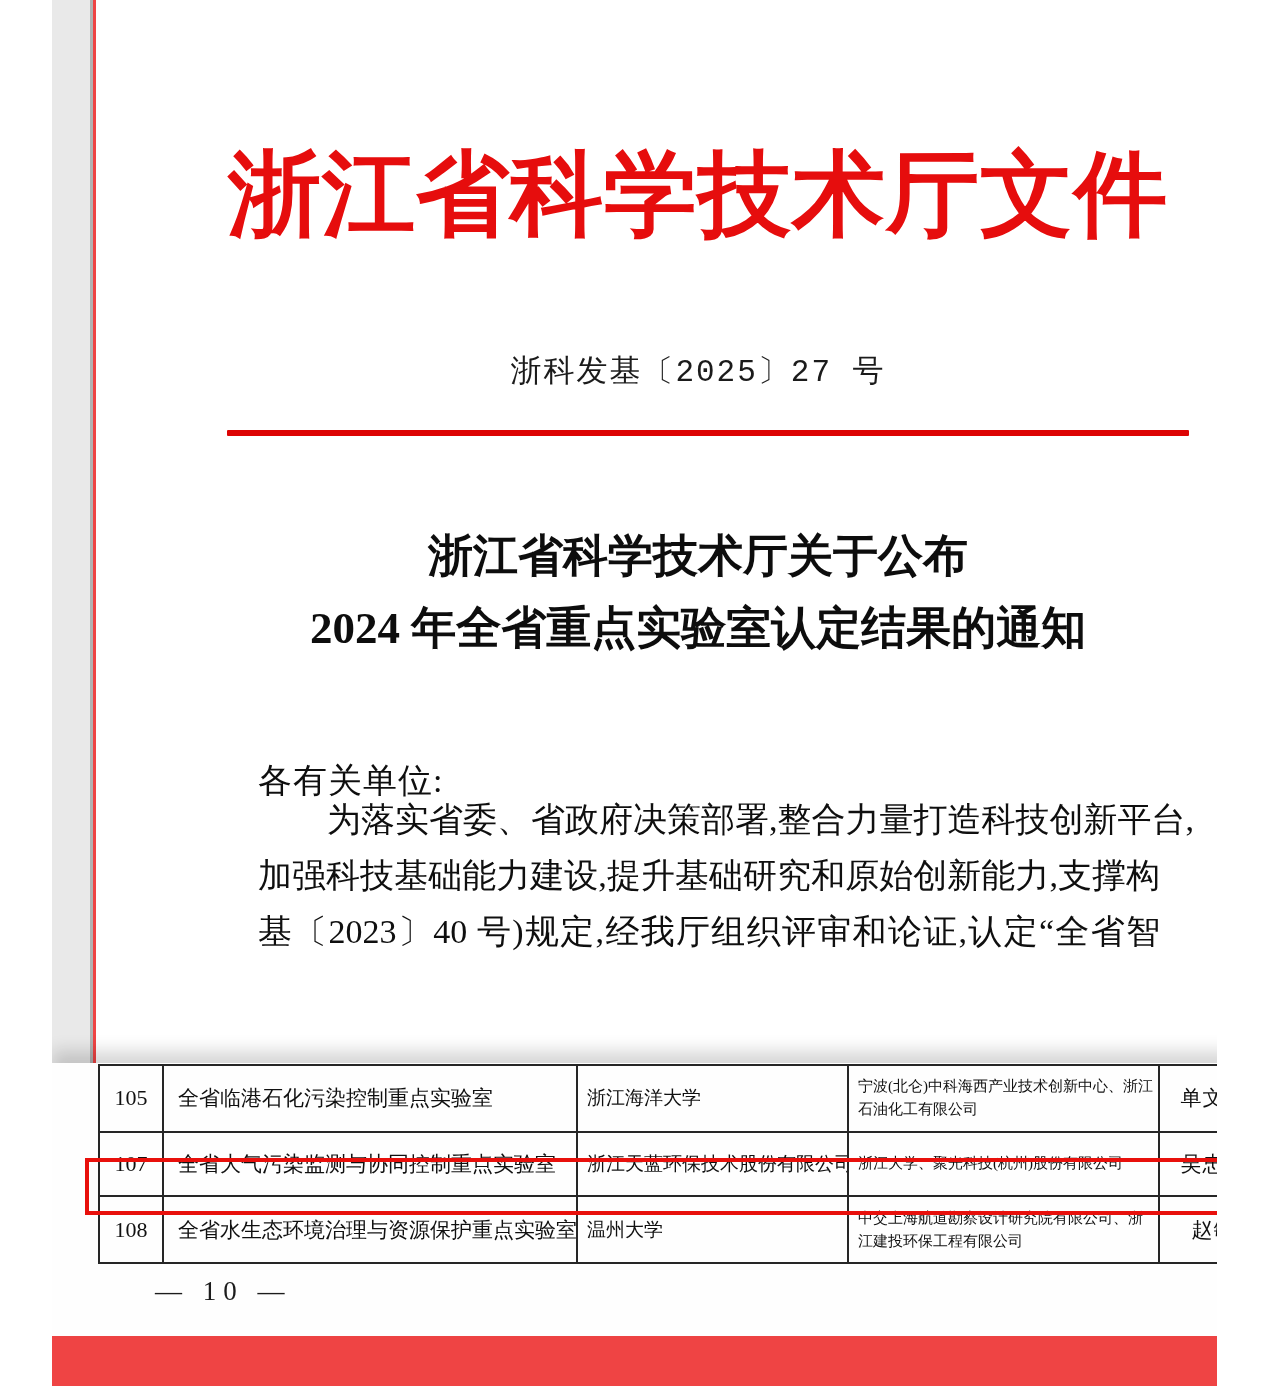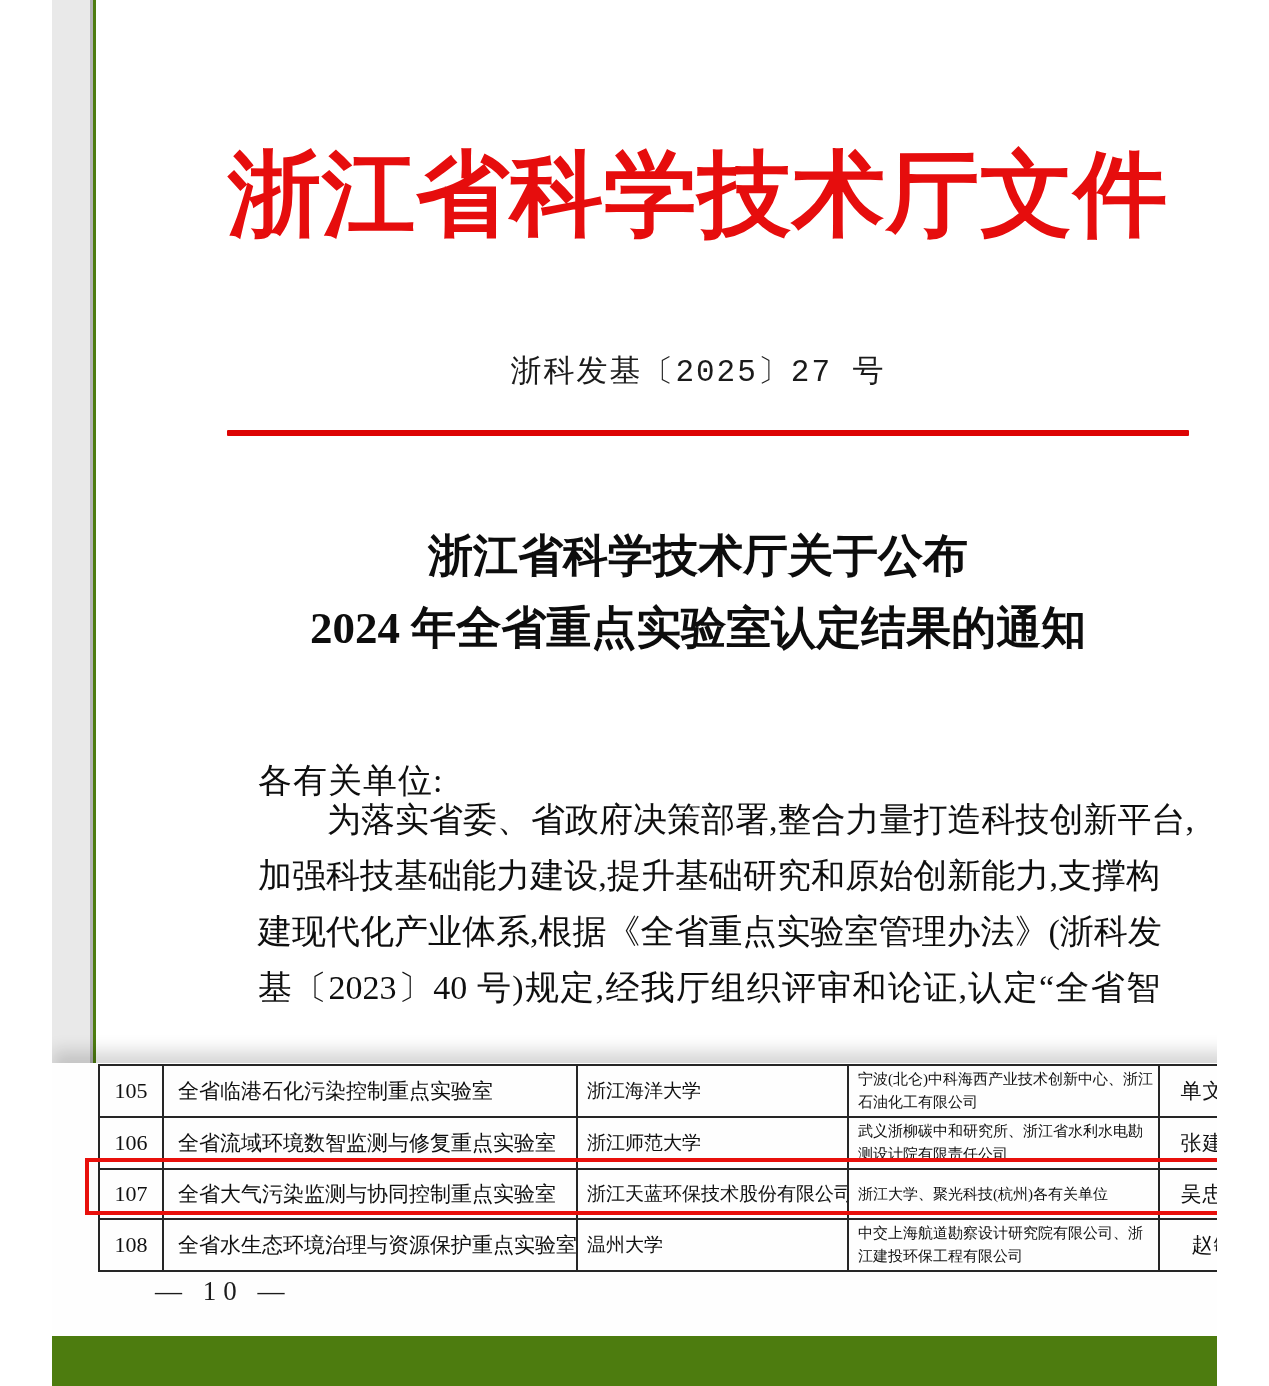--- a/index.html
+++ b/index.html
@@ -9,21 +9,21 @@
     --ink:#141414;
     --border-dark:#262626;
     --edge-gray:#e9e9e9;
     --edge-line:#b3b3b3;
   }
   *{margin:0;padding:0;box-sizing:border-box;}
   html,body{background:#ffffff;}
   body{font-family:"Liberation Serif","DejaVu Serif",serif;color:var(--ink);}
   .canvas{
     position:relative;width:1165px;height:1386px;margin:0 auto;
-    background:#4d7c0f;overflow:hidden;
+    background:#ef4444;overflow:hidden;
   }
   
   .paper-edge{position:absolute;top:0;height:1113px;background:var(--edge-gray);z-index:1;}
   .paper-edge.left{left:0;width:41px;border-right:3px solid var(--edge-line);}
   .paper-edge.right{right:0;width:21px;border-left:2px solid var(--edge-line);}
 
   .page{position:absolute;left:44px;top:0;width:1204px;height:1113px;background:#ffffff;z-index:2;}
 
   .agency-title{
     position:absolute;top:132px;left:0;width:100%;
@@ -107,21 +107,20 @@
     <div class="red-rule"></div>
 
     <div class="notice-title l1">浙江省科学技术厅关于公布</div>
     <div class="notice-title l2">2024 年全省重点实验室认定结果的通知</div>
 
     <div class="salutation">各有关单位:</div>
 
     <div class="body-paragraph">
       <span class="body-line indent">为落实省委、省政府决策部署,整合力量打造科技创新平台,</span>
       <span class="body-line">加强科技基础能力建设,提升基础研究和原始创新能力,支撑构</span>
-      <span class="body-line">建现代化产业体系,根据《全省重点实验室管理办法》(浙科发</span>
       <span class="body-line">基〔2023〕40 号)规定,经我厅组织评审和论证,认定“全省智</span>
     </div>
   </div>
 
   <div class="table-section">
     <table class="lab-table">
       <colgroup>
         <col class="col-no">
           <col class="col-lab">
           <col class="col-inst">
@@ -130,31 +129,24 @@
       </colgroup>
       <tbody>
           <tr>
             <td class="cell-no">105</td>
             <td class="cell-lab">全省临港石化污染控制重点实验室</td>
             <td class="cell-inst">浙江海洋大学</td>
             <td class="cell-partners">宁波(北仑)中科海西产业技术创新中心、浙江石油化工有限公司</td>
             <td class="cell-director">单文坡</td>
           </tr>
           <tr>
-            <td class="cell-no">106</td>
-            <td class="cell-lab">全省流域环境数智监测与修复重点实验室</td>
-            <td class="cell-inst">浙江师范大学</td>
-            <td class="cell-partners">武义浙柳碳中和研究所、浙江省水利水电勘测设计院有限责任公司</td>
-            <td class="cell-director">张建珍</td>
-          </tr>
-          <tr>
             <td class="cell-no">107</td>
             <td class="cell-lab">全省大气污染监测与协同控制重点实验室</td>
             <td class="cell-inst">浙江天蓝环保技术股份有限公司</td>
-            <td class="cell-partners">浙江大学、聚光科技(杭州)各有关单位</td>
+            <td class="cell-partners">浙江大学、聚光科技(杭州)股份有限公司</td>
             <td class="cell-director">吴忠标</td>
           </tr>
           <tr>
             <td class="cell-no">108</td>
             <td class="cell-lab">全省水生态环境治理与资源保护重点实验室</td>
             <td class="cell-inst">温州大学</td>
             <td class="cell-partners">中交上海航道勘察设计研究院有限公司、浙江建投环保工程有限公司</td>
             <td class="cell-director">赵敏</td>
           </tr>
         </tbody>

